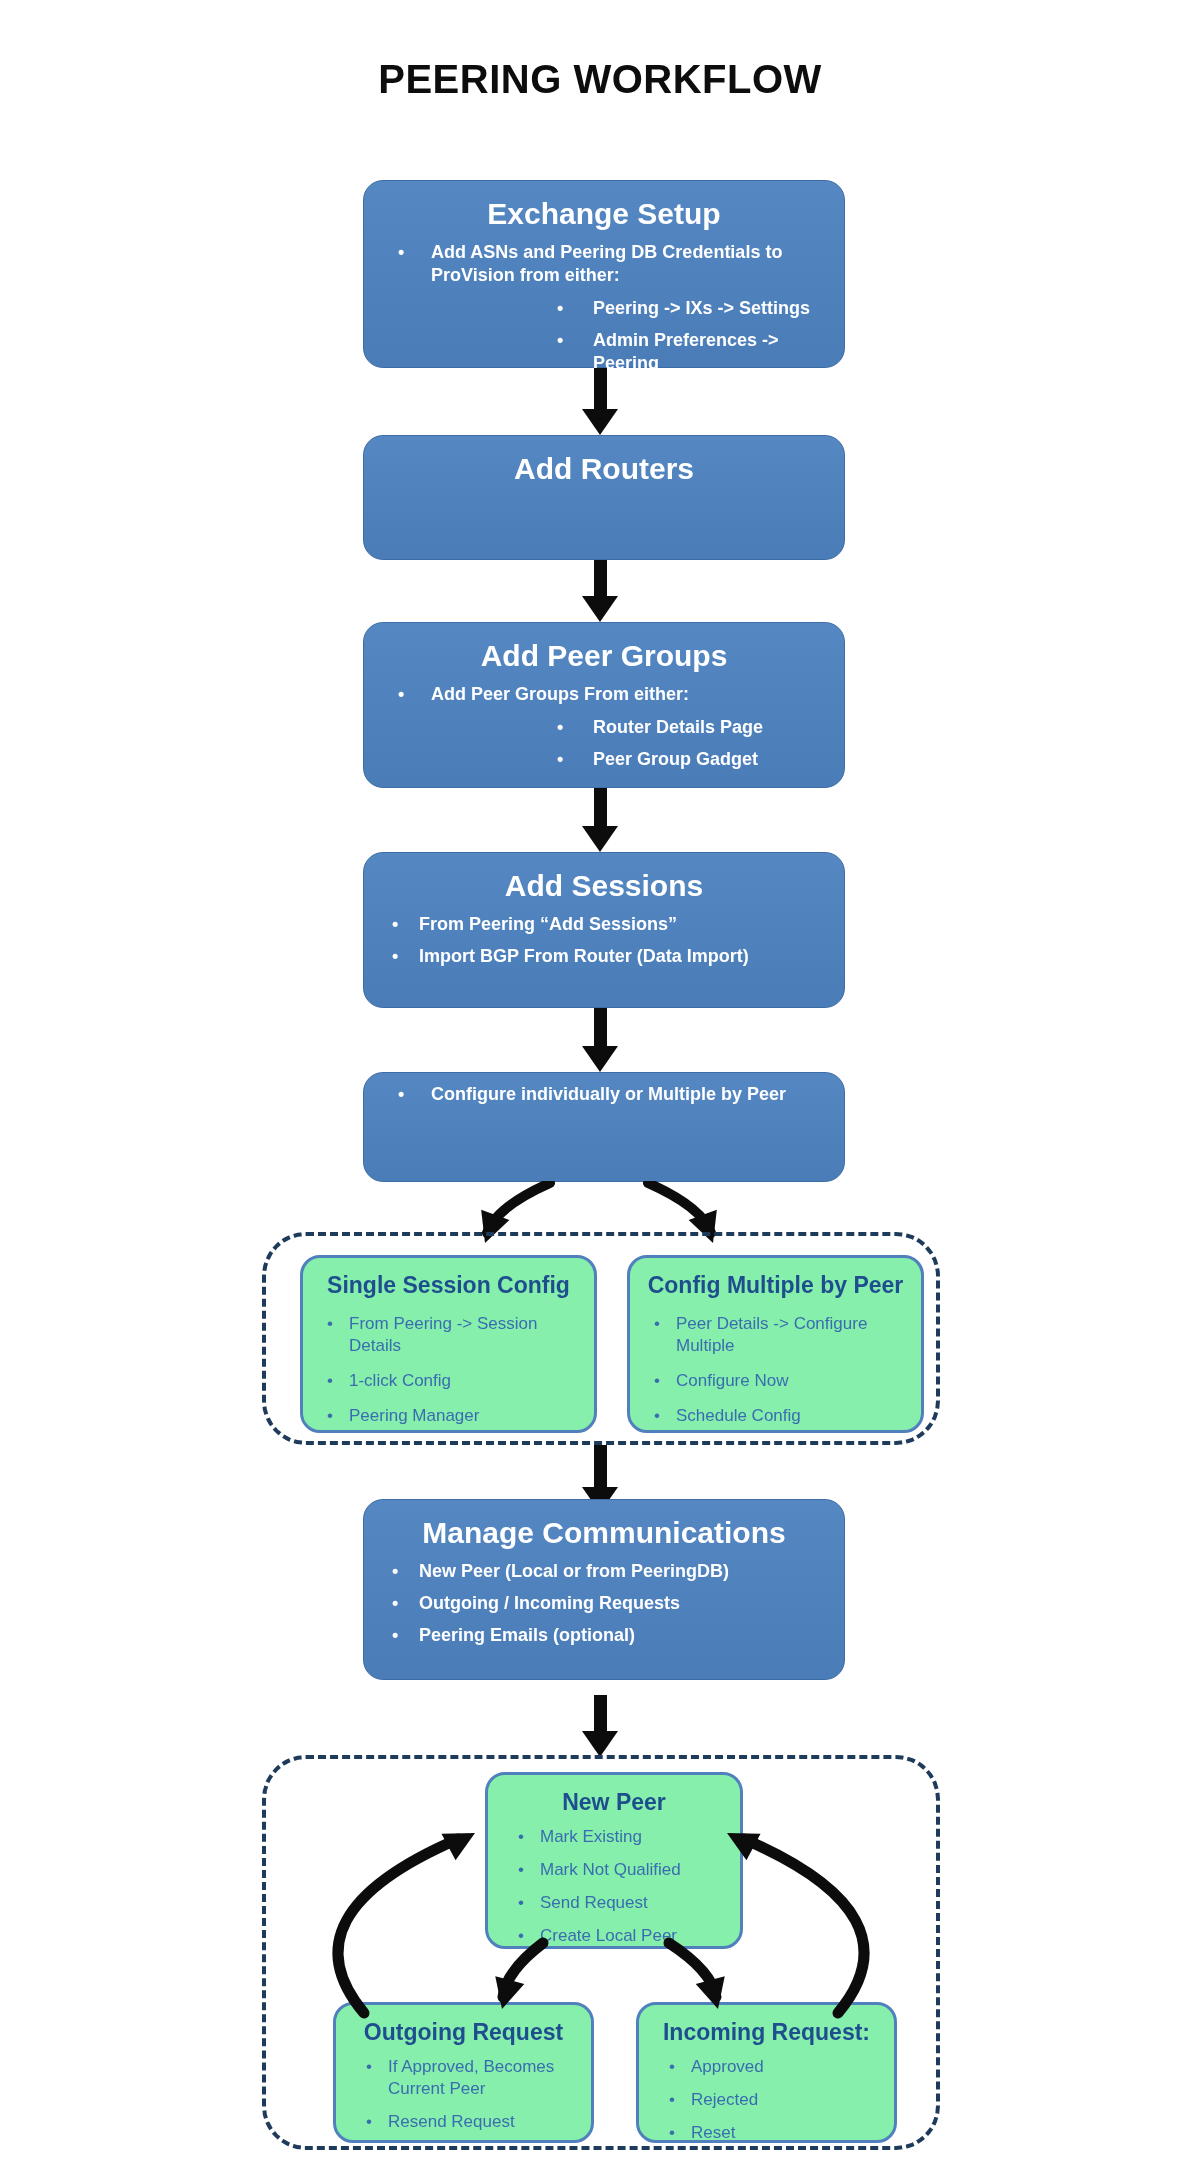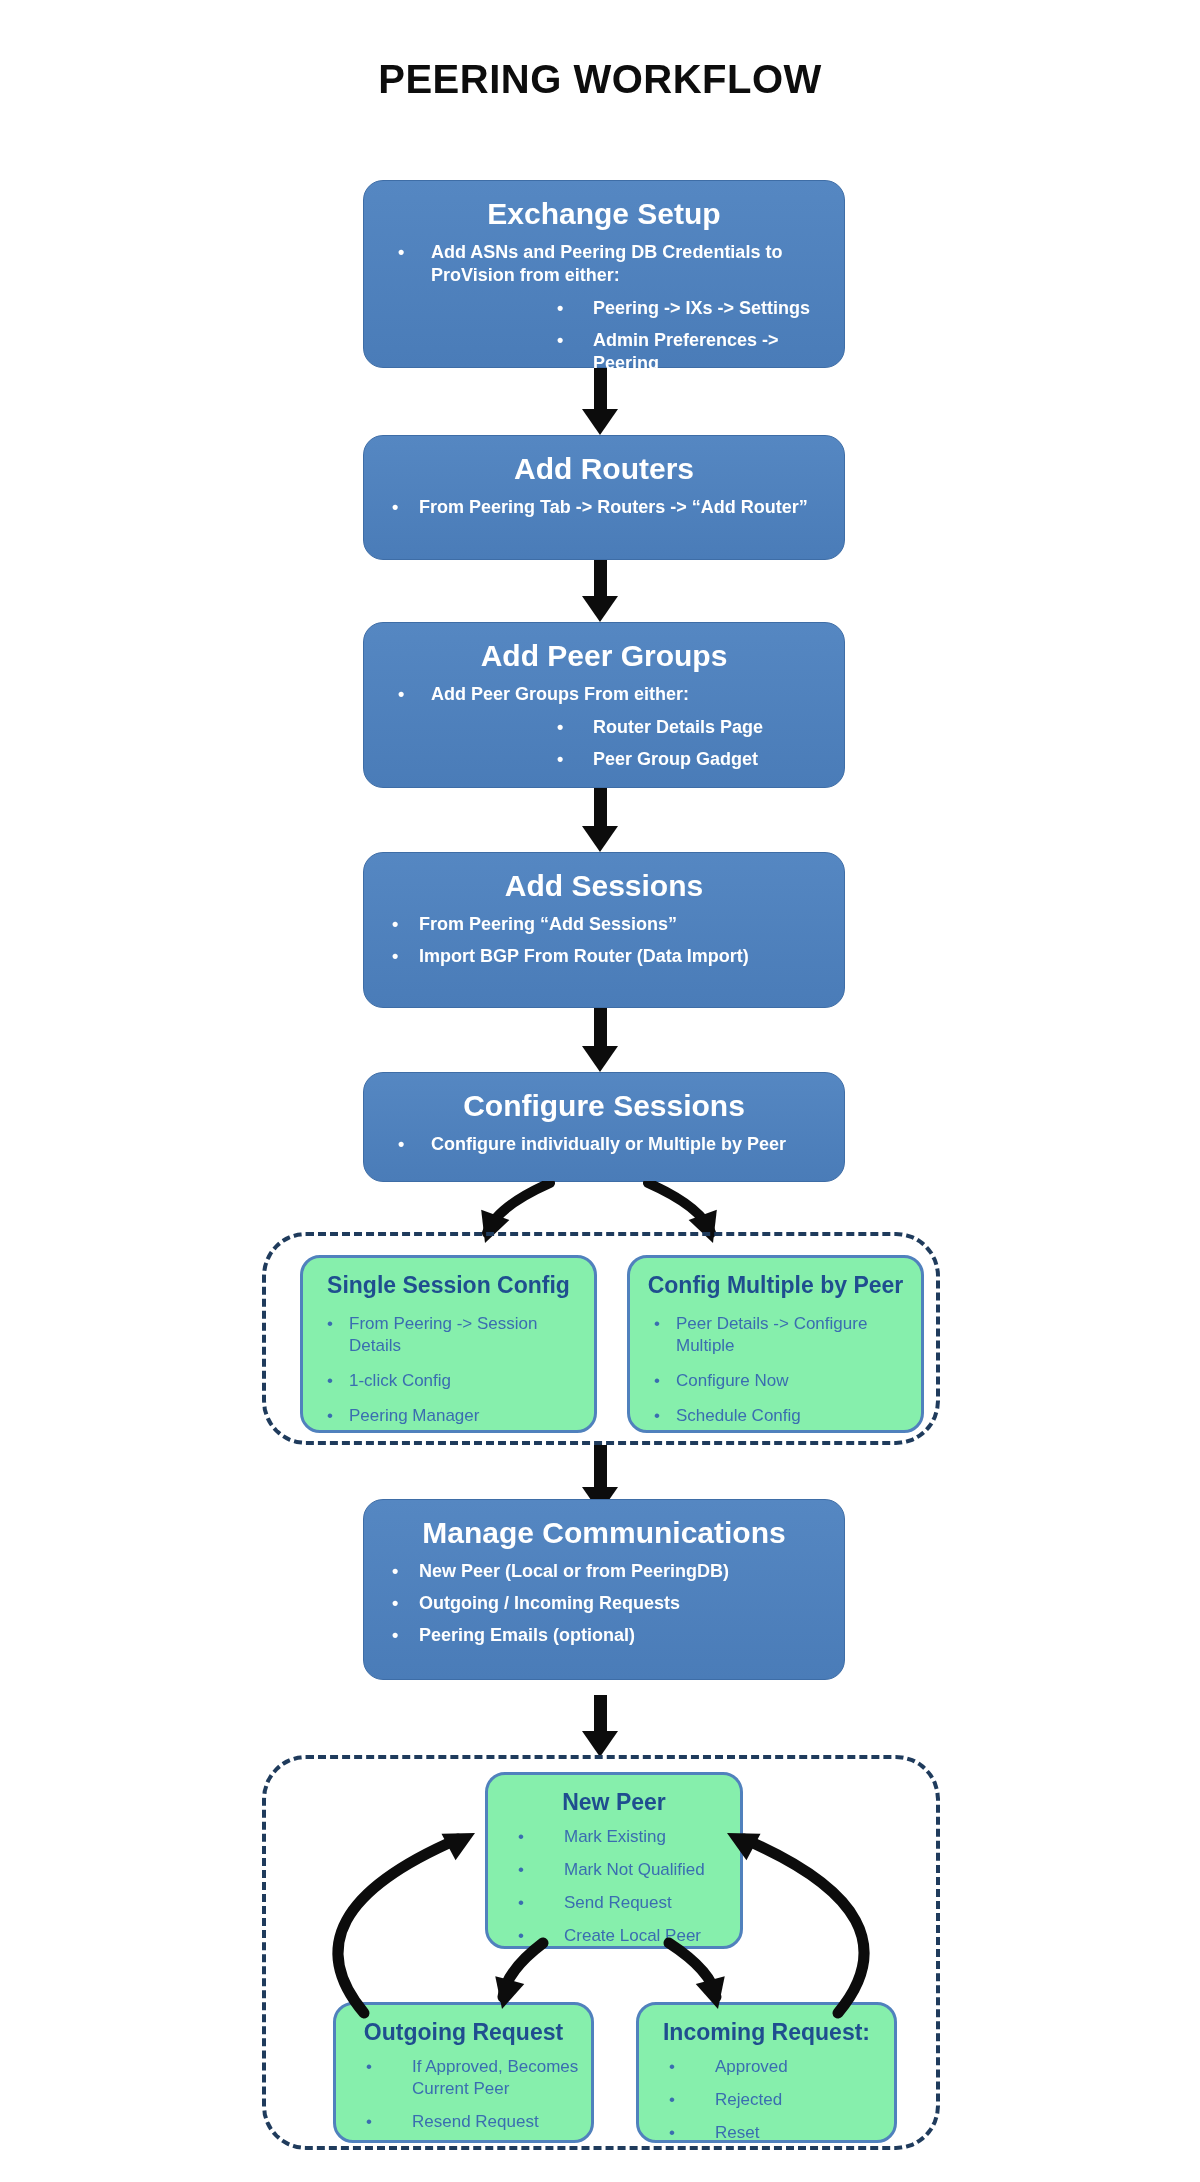--- a/index.html
+++ b/index.html
@@ -48,21 +48,21 @@
   .dg2{left:262px;top:1755px;width:678px;height:395px;}
 
   
   .panel{position:absolute;box-sizing:border-box;background:#86efac;
          border:3px solid #5081bd;border-radius:20px;}
   .panel-heading{margin:0;padding-top:14px;text-align:center;font-size:23px;font-weight:700;color:#1f4e8f;}
   .panel ul{list-style:none;margin:14px 0 0 0;padding:0;font-size:17px;color:#3a6db0;line-height:1.3;}
   .panel ul li{position:relative;padding:0 12px 0 46px;margin-bottom:13px;}
   .panel ul li::before{content:"•";position:absolute;left:24px;}
   .panel.compact ul{margin-top:10px;}
-  .panel.compact ul li{margin-bottom:11px;padding-left:76px;}
+  .panel.compact ul li{margin-bottom:11px;padding-left:52px;}
   .panel.compact ul li::before{left:30px;}
 
   .pa{left:34px;top:19px;width:297px;height:178px;}
   .pb{left:361px;top:19px;width:297px;height:178px;}
   .pnew{left:219px;top:13px;width:258px;height:177px;}
   .pout{left:67px;top:243px;width:261px;height:141px;}
   .pin{left:370px;top:243px;width:261px;height:141px;}
 
   .overlay{position:absolute;pointer-events:none;}
   .split-svg{left:380px;top:1181px;}
@@ -88,23 +88,20 @@
     </ul>
   </section>
 
   <div class="varrow a1">
       <div class="stem"></div>
       <div class="head"></div>
     </div>
 
   <section class="bluebox b2">
     <h2 class="bb-heading">Add Routers</h2>
-    <ul class="bullets tight">
-      <li>From Peering Tab -&gt; Routers -&gt; “Add Router”</li>
-    </ul>
   </section>
 
   <div class="varrow a2">
       <div class="stem"></div>
       <div class="head"></div>
     </div>
 
   <section class="bluebox b3">
     <h2 class="bb-heading">Add Peer Groups</h2>
     <ul class="bullets">
@@ -128,21 +125,20 @@
       <li>Import BGP From Router (Data Import)</li>
     </ul>
   </section>
 
   <div class="varrow a4">
       <div class="stem"></div>
       <div class="head"></div>
     </div>
 
   <section class="bluebox b5">
-    <h2 class="bb-heading">Configure Sessions</h2>
     <ul class="bullets">
       <li>Configure individually or Multiple by Peer</li>
     </ul>
   </section>
 
   <svg class="overlay split-svg" width="440" height="74" viewBox="0 0 440 74">
     <path class="arcline" stroke-width="10" d="M 170,2 Q 116,26 107,52"></path>
     <polygon class="archead" points="0,0 -15,30 15,30" transform="translate(105,62) rotate(200)"></polygon>
     <path class="arcline" stroke-width="10" d="M 268,2 Q 322,26 331,52"></path>
     <polygon class="archead" points="0,0 -15,30 15,30" transform="translate(333,62) rotate(160)"></polygon>

